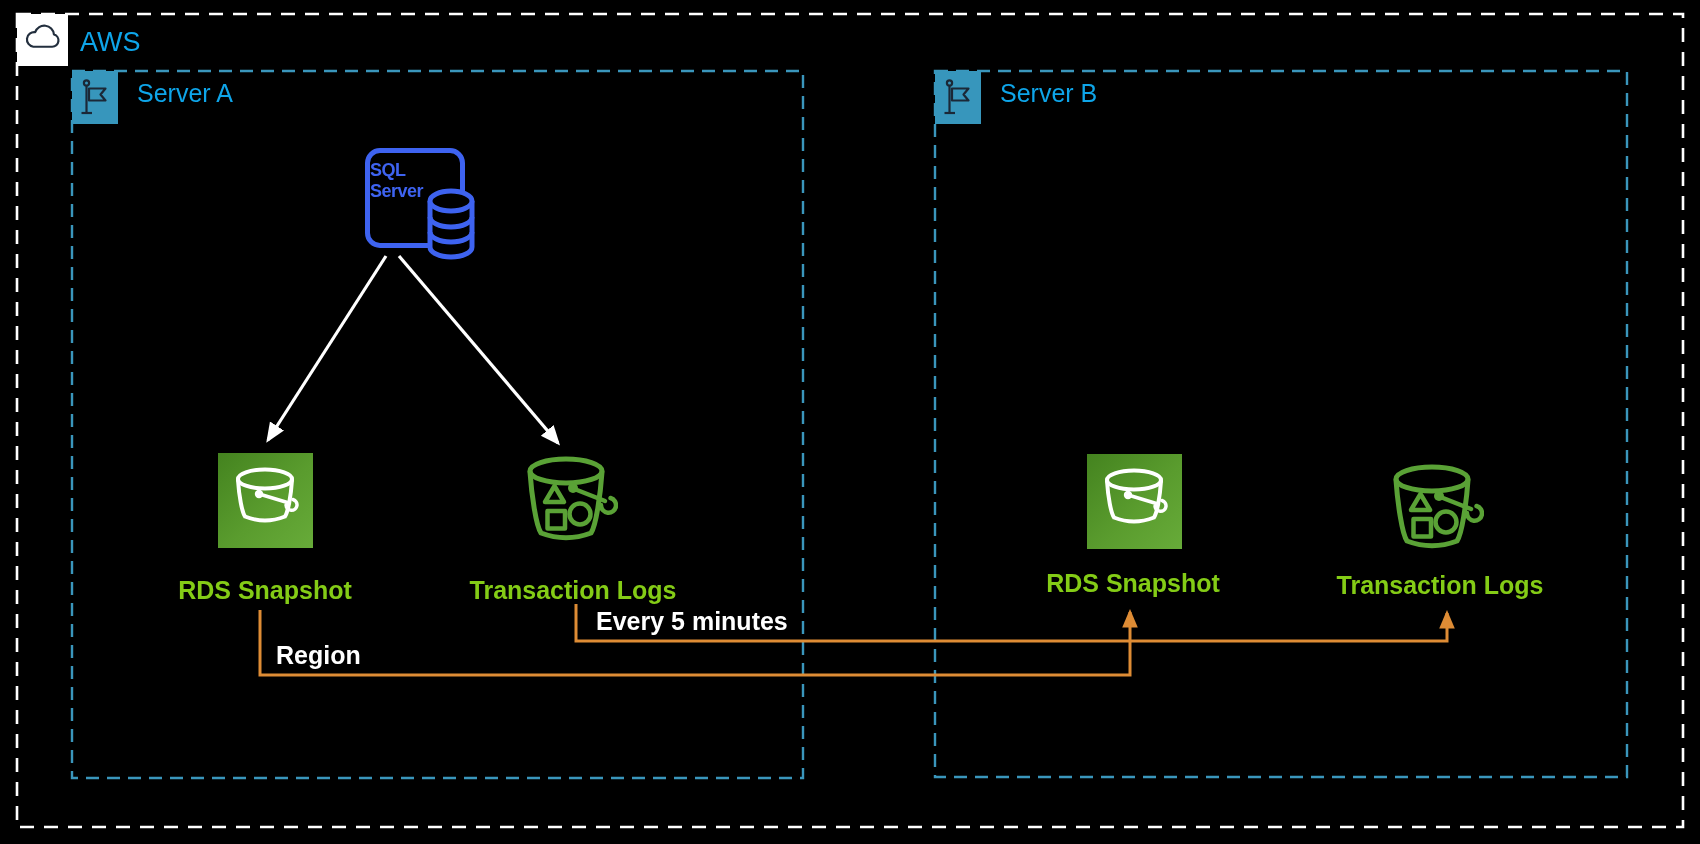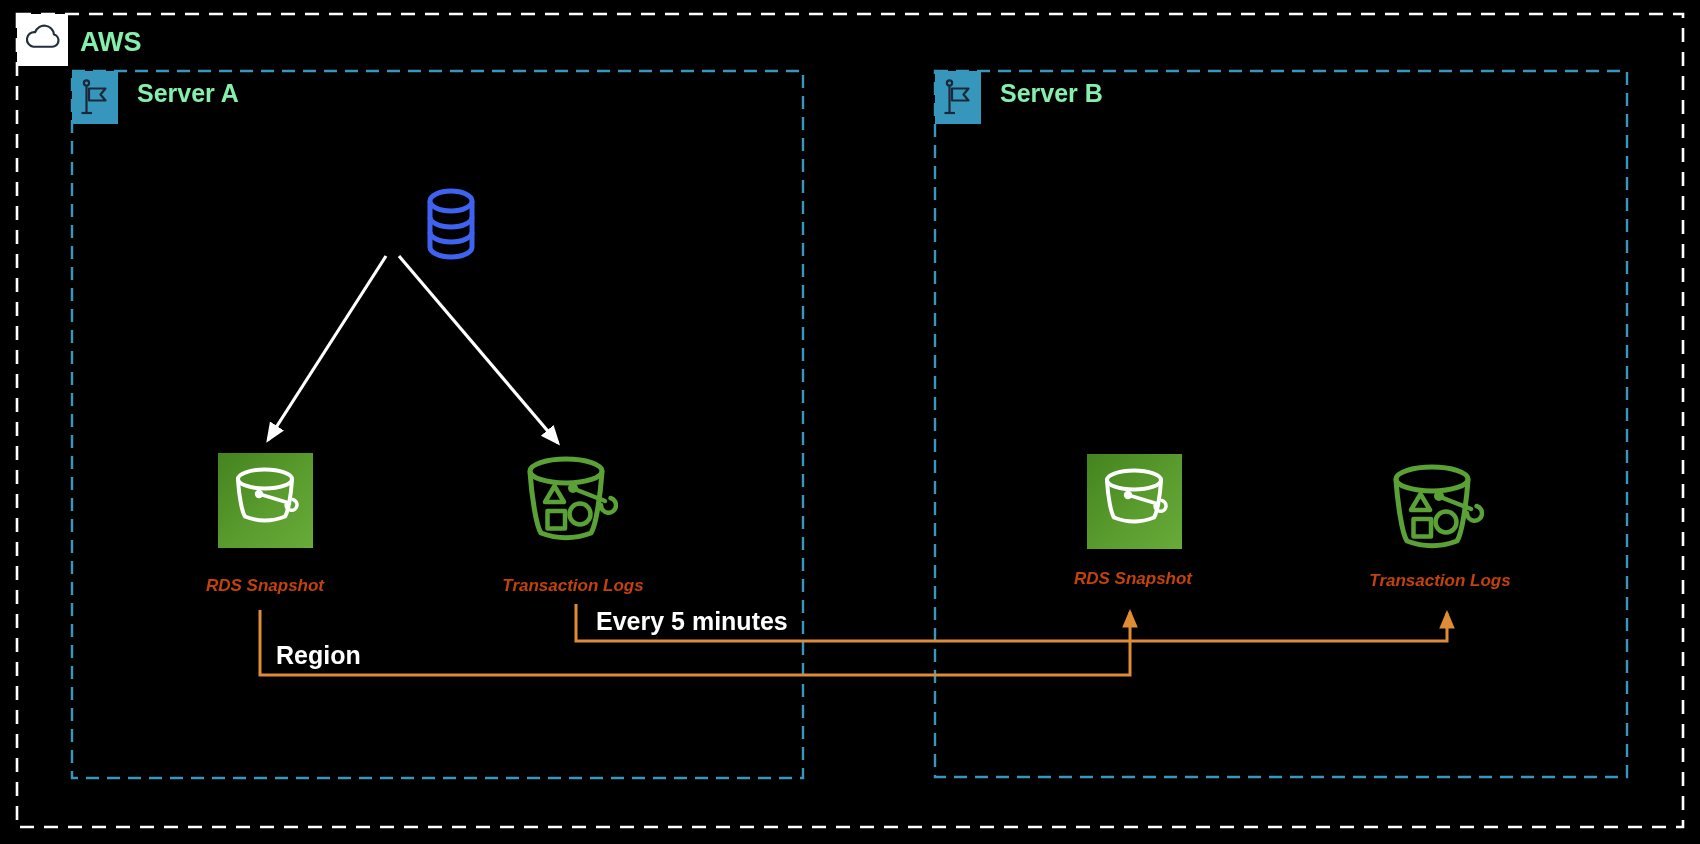--- a/index.html
+++ b/index.html
@@ -4,27 +4,27 @@
 <style>
   html,body{margin:0;padding:0;background:#000;}
   .canvas{position:relative;width:1700px;height:844px;background:#000;overflow:hidden;
           font-family:"Liberation Sans",sans-serif;}
   .layer{position:absolute;left:0;top:0;}
   .badge{position:absolute;display:flex;align-items:center;justify-content:center;}
   .aws-badge{left:17px;top:14px;width:51px;height:52px;background:#ffffff;}
   .flag-badge{width:46px;height:53px;background:#3796BC;}
   .flag-a{left:72px;top:71px;}
   .flag-b{left:935px;top:71px;}
-  .hdr{position:absolute;color:#86efac;font-weight:700;white-space:nowrap;}
+  .hdr{position:absolute;color:#0ea5e9;font-weight:400;white-space:nowrap;}
   .aws-title{left:80px;top:27px;font-size:27px;}
   .region-title{font-size:25px;top:79px;}
   .rt-a{left:137px;}
   .rt-b{left:1000px;}
-  .node-label{position:absolute;color:#c2410c;font-weight:600;font-size:17px;white-space:nowrap;
-              transform:translateX(-50%);font-style:italic;}
+  .node-label{position:absolute;color:#84cc16;font-weight:600;font-size:25px;white-space:nowrap;
+              transform:translateX(-50%);}
   .conn-label{position:absolute;color:#fff;font-weight:600;font-size:25px;white-space:nowrap;}
   .sqlbox{position:absolute;left:365px;top:148px;width:100px;height:100px;box-sizing:border-box;
           border:5px solid #3E63F0;border-radius:15px;display:flex;justify-content:center;}
   .sqlbox span{color:#3E63F0;font-weight:700;font-size:18px;margin-top:7px;letter-spacing:-0.5px;}
   .cylinder{position:absolute;left:424px;top:188px;width:54px;height:74px;}
   .bucket-filled{position:absolute;width:95px;height:95px;
                  background:linear-gradient(135deg,#44831f 0%,#5a9c2e 55%,#67ab39 100%);}
   .bf-a{left:218px;top:453px;}
   .bf-b{left:1087px;top:454px;}
   .bucket-outline{position:absolute;width:94px;height:94px;}
@@ -81,20 +81,23 @@
       <g fill="none" stroke="#1b2837" stroke-width="2.2">
         <circle cx="7.5" cy="5" r="2.6"></circle>
         <line x1="7.5" y1="7.6" x2="7.5" y2="35"></line>
         <line x1="2.5" y1="35" x2="13" y2="35"></line>
         <path d="M10,10.5 H26.5 L21.5,16.5 L26.5,22.5 H10 Z" stroke-linejoin="round"></path>
       </g>
     </svg>
   </div>
   <div class="hdr region-title rt-b">Server B</div>
 
+  <div class="sqlbox">
+    <span>SQL Server</span>
+  </div>
   <svg class="cylinder" viewBox="0 0 54 74">
     <path d="M6,13 L6,59 a21,10 0 0 0 42,0 L48,13" fill="#000000" stroke="#3E63F0" stroke-width="5"></path>
     <path d="M6,29 a21,10 0 0 0 42,0" fill="none" stroke="#3E63F0" stroke-width="5"></path>
     <path d="M6,44 a21,10 0 0 0 42,0" fill="none" stroke="#3E63F0" stroke-width="5"></path>
     <ellipse cx="27" cy="13" rx="21" ry="10" fill="#000000" stroke="#3E63F0" stroke-width="5"></ellipse>
   </svg>
 
   <div class="bucket-filled bf-a">
     <svg width="95" height="95" viewBox="0 0 95 95">
       <g fill="none" stroke="#ffffff" stroke-width="4" stroke-linecap="round">

